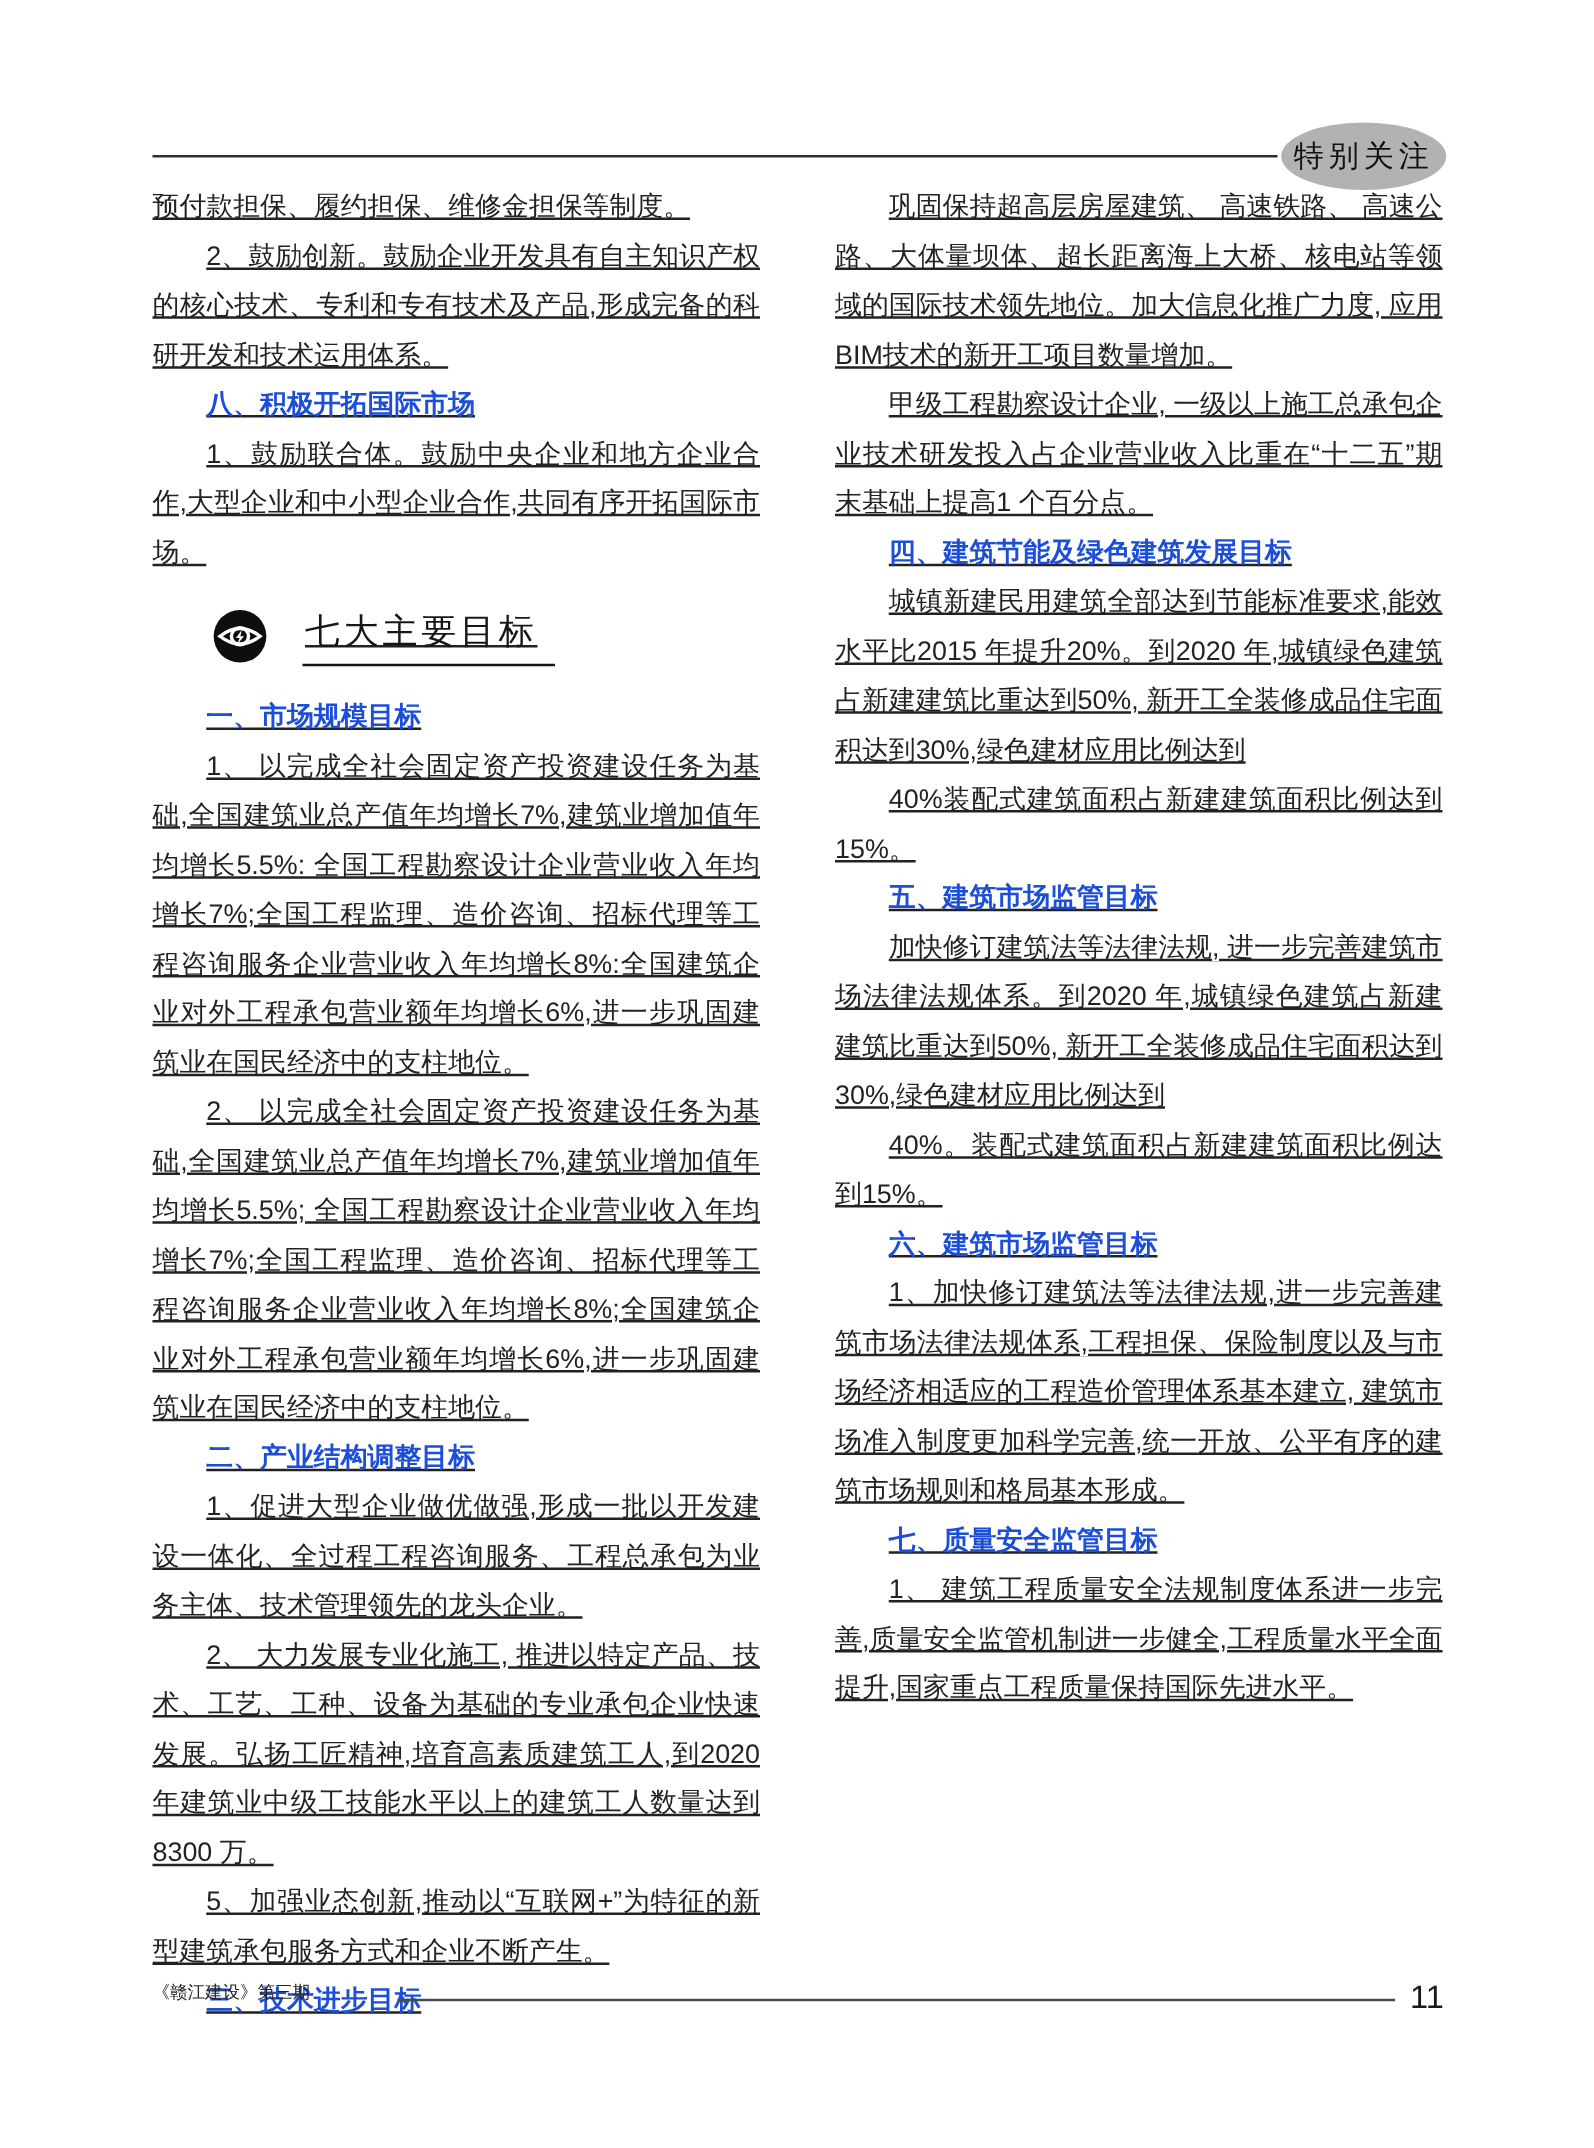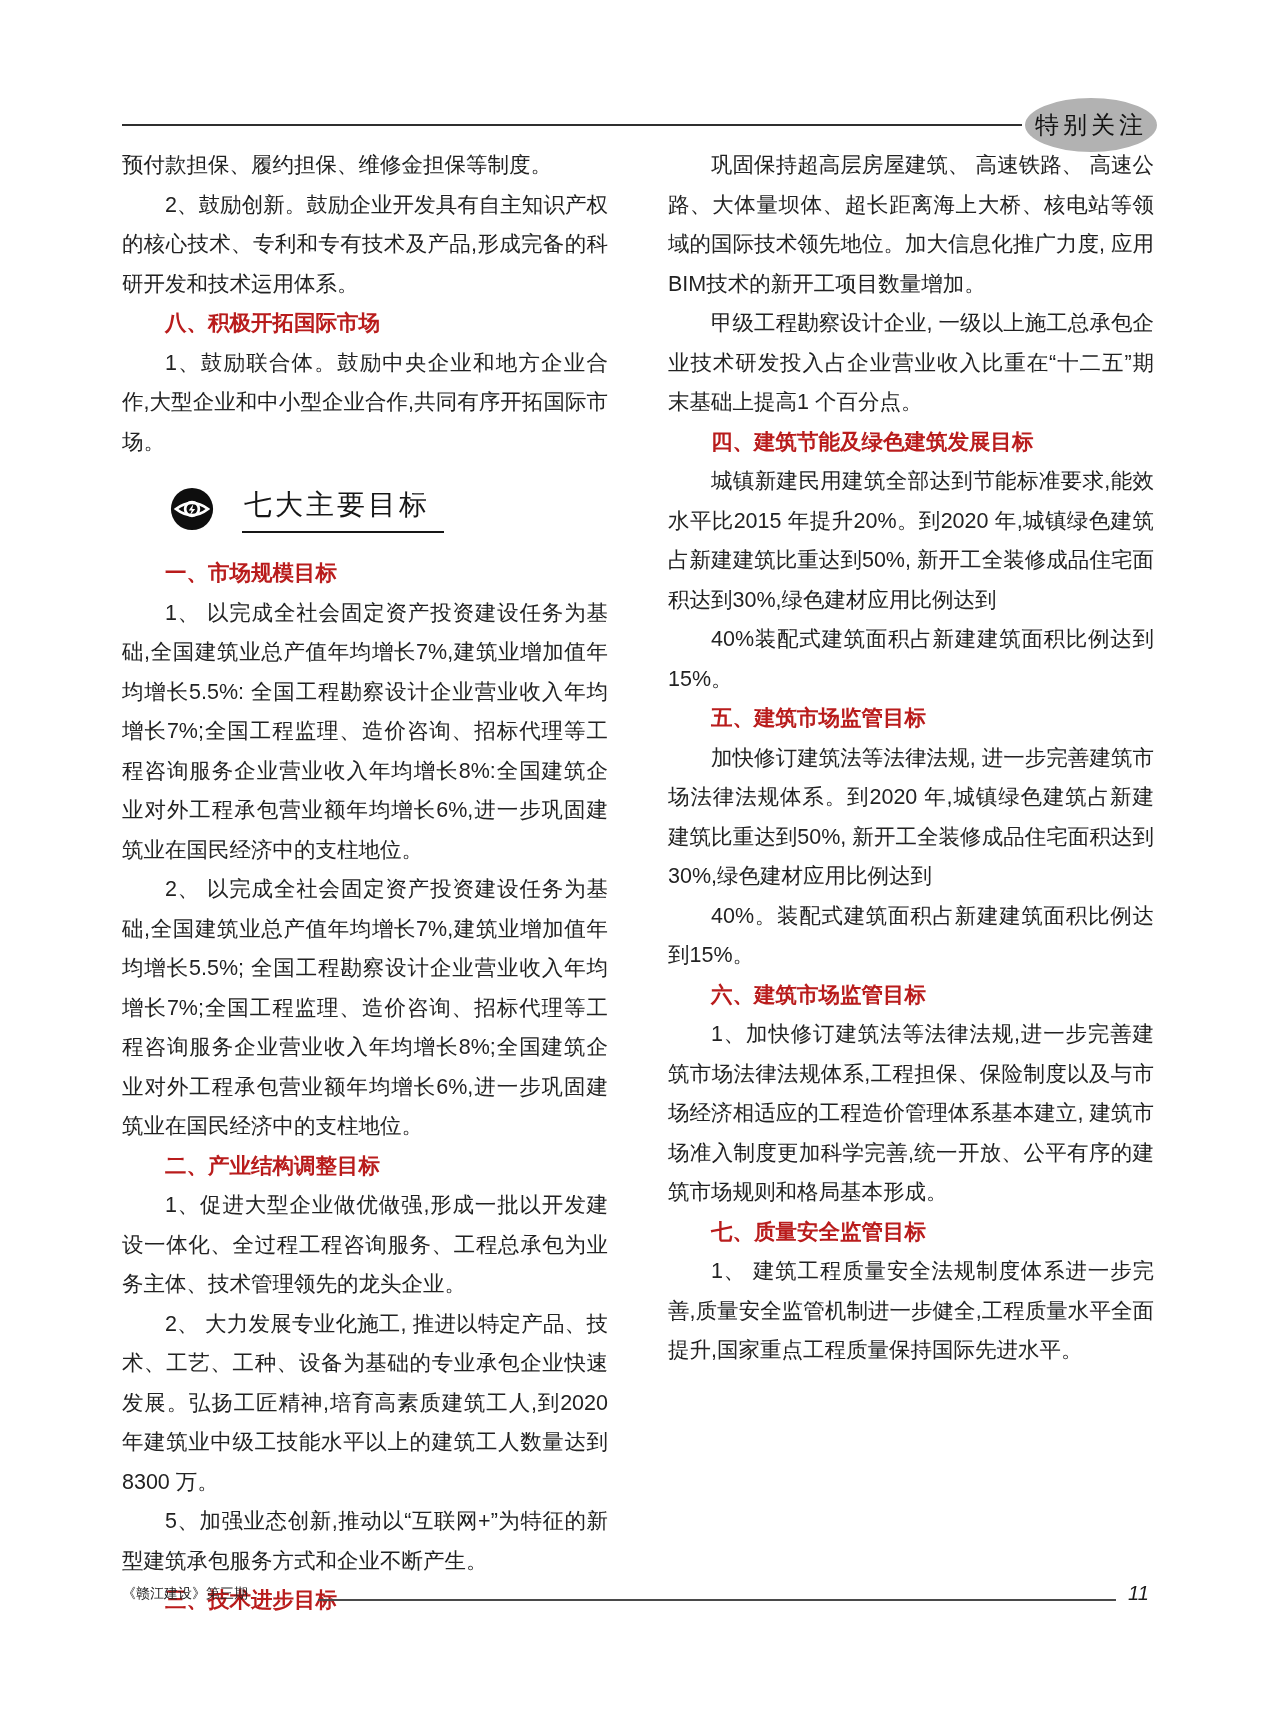--- a/index.html
+++ b/index.html
@@ -19,45 +19,46 @@
   }
   .badge span{
     font-family:"Liberation Serif", serif;
     font-size:24px;letter-spacing:4px;color:#101010;font-weight:500;
   }
   .col{
     position:absolute;top:146px;width:486px;
     font-size:21.5px;line-height:39.5px;
     text-align:justify;text-justify:inter-ideograph;
     color:#222;
+    text-decoration:underline;
   }
   .col.left{left:122px;}
   .col.right{left:668px;}
   .col p{margin:0;padding:0;text-indent:2em;}
   .col p.noindent{text-indent:0;}
-  .col p.heading{font-weight:bold;color:#b91c1c;}
+  .col p.heading{font-weight:bold;color:#1d4ed8;}
   .feature-title{
     height:50px;margin:22px 0 20px 0;padding-left:48px;
     display:flex;align-items:center;
   }
   .eye{width:44px;height:44px;flex:0 0 44px;display:block;}
   .eye svg{display:block;width:44px;height:44px;}
   .ft-text{
     font-size:28px;letter-spacing:3px;color:#161616;
     margin-left:28px;padding:0 14px 7px 2px;
     border-bottom:2px solid #161616;white-space:nowrap;
   }
   .footer-journal{
     position:absolute;left:122px;top:1585px;font-size:14px;color:#222;
   }
   .footer-rule{
     position:absolute;left:318px;top:1599px;width:798px;height:2px;background:#4a4a4a;
   }
   .page-number{
-    position:absolute;left:1128px;top:1582px;font-size:20px;color:#1a1a1a;font-style:italic;
+    position:absolute;left:1128px;top:1582px;font-size:26px;color:#1a1a1a;
   }
 </style>
 </head>
 <body>
 
 <div class="page">
 
   <div class="top-rule"></div>
 
   <div class="badge">

